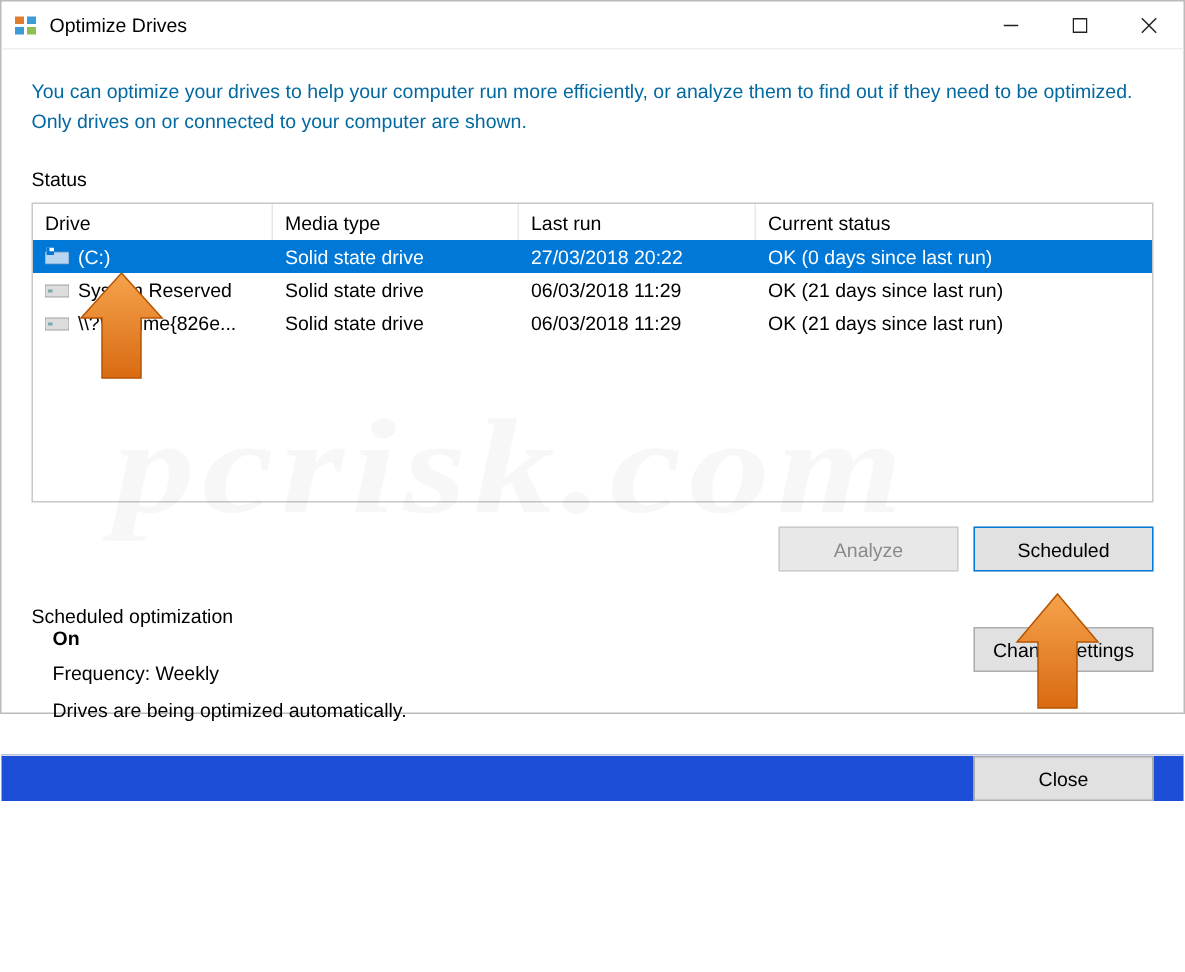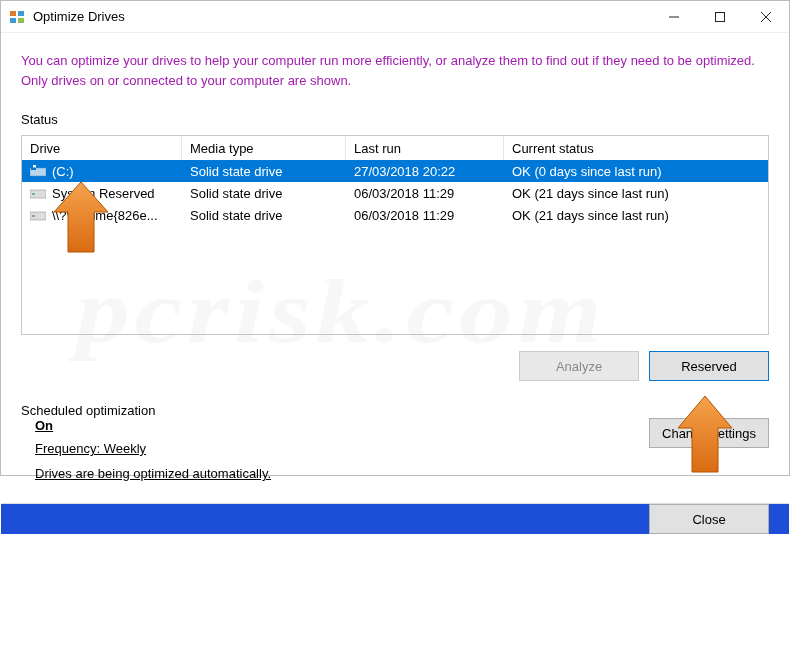--- a/index.html
+++ b/index.html
@@ -4,21 +4,21 @@
 <style>
 * { box-sizing: border-box; margin: 0; padding: 0; }
 body { font-family: "Segoe UI", Arial, sans-serif; font-size: 13px; color: #000; background: #fff; width: 790px; height: 648px; overflow: hidden; position: relative; }
 .window { width: 790px; height: 476px; border: 1px solid #bbb; display: flex; flex-direction: column; }
 .titlebar { height: 32px; display: flex; align-items: center; padding-left: 8px; border-bottom: 1px solid #eee; }
 .titlebar-icon { width: 16px; height: 16px; margin-right: 8px; display: inline-flex; align-items: center; justify-content: center; }
 .titlebar-title { flex: 1; font-size: 13px; }
 .win-btns { display: flex; }
 .win-btn { width: 46px; height: 32px; display: flex; align-items: center; justify-content: center; font-family: "Segoe MDL2 Assets", Arial; font-size: 11px; color: #222; }
 .content { padding: 18px 20px 12px 20px; flex: 1; display: flex; flex-direction: column; }
-.desc { font-size: 13px; line-height: 1.5; margin-bottom: 22px; color: #a21caf; }
+.desc { font-size: 13px; line-height: 1.5; margin-bottom: 22px; color: #0369a1; }
 .section-label { font-size: 13px; margin-bottom: 8px; }
 .drive-box { border: 1px solid #c8c8c8; background: #fff; height: 200px; overflow: hidden; }
 .drive-header { display: flex; font-size: 13px; height: 24px; align-items: center; }
 .col { padding-left: 8px; border-right: 1px solid #e8e8e8; height: 100%; display: flex; align-items: center; }
 .col.drive { width: 160px; }
 .col.media { width: 164px; }
 .col.lastrun { width: 158px; }
 .col.status { width: 246px; border-right: none; }
 .drive-row { display: flex; font-size: 13px; height: 22px; align-items: center; }
 .drive-row.selected { background: #0078d7; color: #fff; }
@@ -27,21 +27,21 @@
 .cell.media { width: 164px; }
 .cell.lastrun { width: 158px; }
 .cell.status { width: 246px; }
 .drive-icon { width: 16px; height: 12px; margin-right: 6px; flex-shrink: 0; }
 .actions { display: flex; justify-content: flex-end; gap: 10px; margin-top: 16px; }
 .btn { width: 120px; height: 30px; background: #e1e1e1; border: 1px solid #adadad; font-size: 13px; font-family: inherit; cursor: pointer; }
 .btn.disabled { color: #8a8a8a; border-color: #ccc; background: #e8e8e8; cursor: default; }
 .btn.optimize { border-color: #0078d7; }
 .sched-label { font-size: 13px; margin-top: 22px; }
 .sched-box { display: flex; }
-.sched-info { flex: 1; padding-left: 14px; text-decoration: underline; }
+.sched-info { flex: 1; padding-left: 14px; }
 .sched-on { font-weight: 600; margin-bottom: 8px; font-size: 13px; }
 .sched-line { font-size: 13px; margin-bottom: 10px; }
 .sched-btn-wrap { padding-right: 0; }
 .footer { border-top: 1px solid #ddd; height: 54px; display: flex; align-items: center; justify-content: flex-end; padding-right: 20px; background: #1d4ed8; }
 
 .arrow { position: absolute; pointer-events: none; }
 .arrow svg { display: block; }
 
 .watermark { position: absolute; left: 120px; top: 260px; font-size: 90px; font-style: italic; font-weight: bold; color: rgba(120,120,120,0.06); font-family: Georgia, serif; letter-spacing: 4px; transform: scaleX(1.2); pointer-events: none; }
 </style>
@@ -133,21 +133,21 @@
           <span>\\?\Volume{826e...</span>
         </div>
         <div class="cell media">Solid state drive</div>
         <div class="cell lastrun">06/03/2018 11:29</div>
         <div class="cell status">OK (21 days since last run)</div>
       </div>
     </div>
 
     <div class="actions">
       <button class="btn disabled">Analyze</button>
-      <button class="btn optimize">Reserved</button>
+      <button class="btn optimize">Scheduled</button>
     </div>
 
     <div class="sched-label">Scheduled optimization</div>
     <div class="sched-box">
       <div class="sched-info">
         <div class="sched-on">On</div>
         <div class="sched-line">Frequency: Weekly</div>
         <div class="sched-line">Drives are being optimized automatically.</div>
       </div>
       <div class="sched-btn-wrap">

